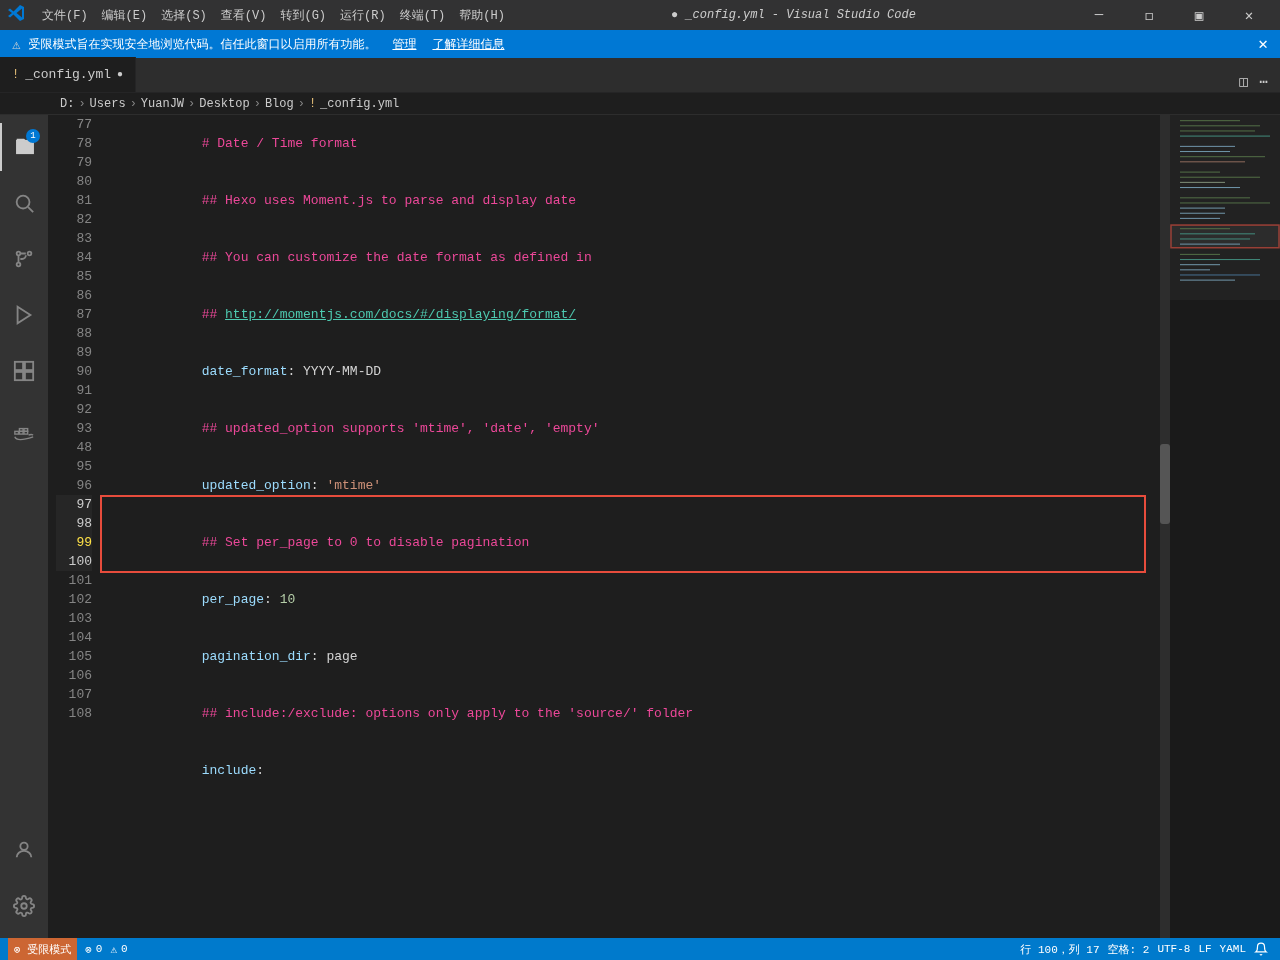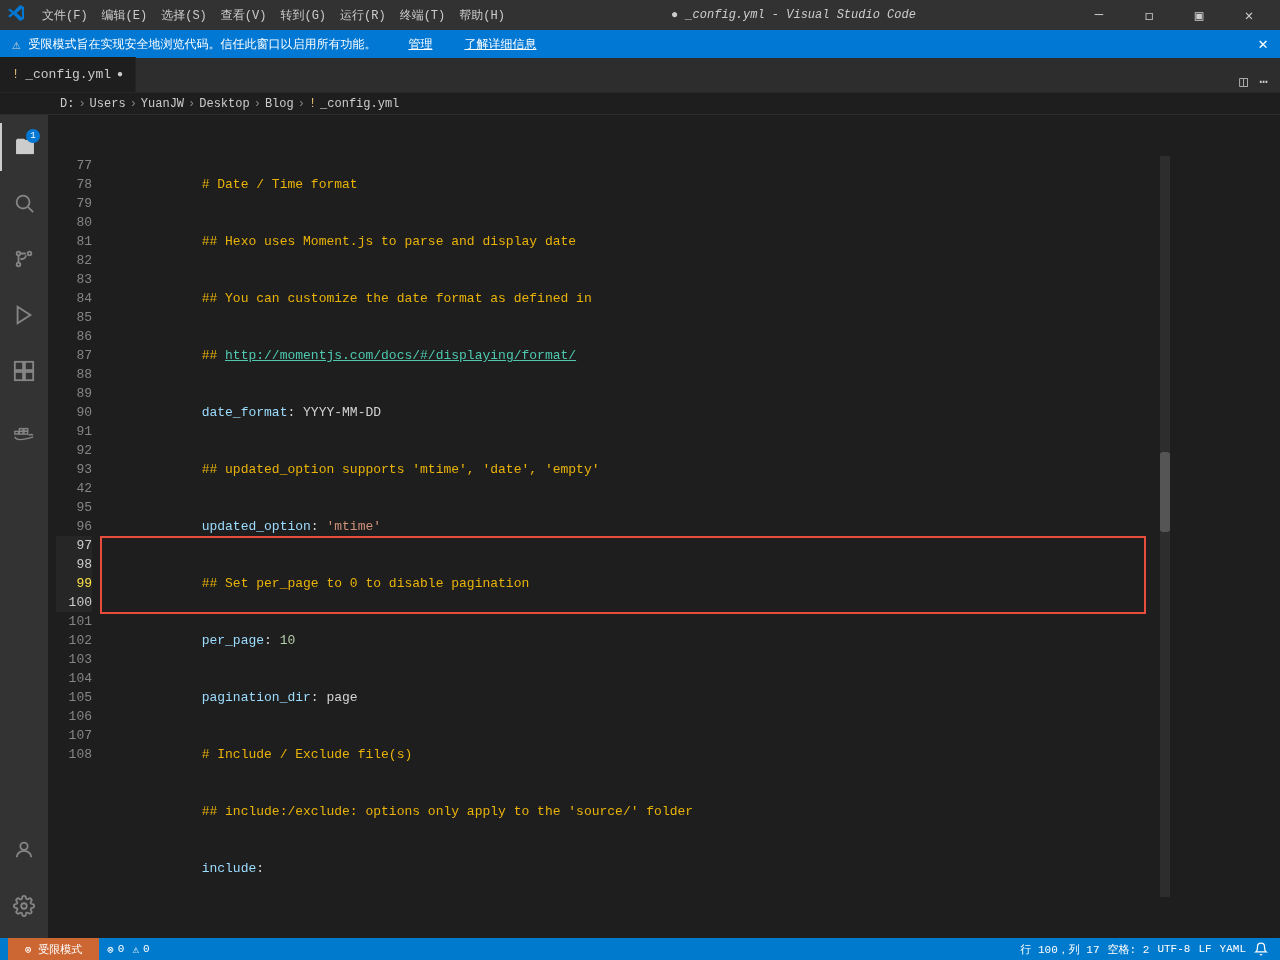--- a/index.html
+++ b/index.html
@@ -73,21 +73,21 @@
     .restricted-bar {
       height: 28px;
       background: #0078d4;
       display: flex;
       align-items: center;
       padding: 0 12px;
       gap: 8px;
       flex-shrink: 0;
     }
     .restricted-bar .text { color: #fff; font-size: 12px; }
-    .restricted-bar .link { color: #fff; font-size: 12px; text-decoration: underline; cursor: pointer; margin-left: 24px; }
+    .restricted-bar .link { color: #fff; font-size: 12px; text-decoration: underline; cursor: pointer; margin-left: 8px; }
     .restricted-bar .close-btn { margin-left: auto; color: #fff; cursor: pointer; font-size: 16px; }
 
     
     .tab-bar {
       height: 35px;
       background: #2d2d2d;
       display: flex;
       align-items: flex-end;
       flex-shrink: 0;
       border-bottom: 1px solid #252526;
@@ -227,21 +227,21 @@
       font-size: 13px;
       font-family: 'Consolas', 'Courier New', monospace;
     }
 
     .line-number-row {
       line-height: 19px;
       font-size: 13px;
     }
 
     
-    .c-comment { color: #eab308; }
+    .c-comment { color: #ec4899; }
     .c-key { color: #9cdcfe; }
     .c-link { color: #4ec9b0; text-decoration: underline; }
     .c-number { color: #b5cea8; }
     .c-string { color: #ce9178; }
     .c-normal { color: #d4d4d4; }
 
     
     .minimap {
       width: 110px;
       background: #1a1a1a;
@@ -281,21 +281,21 @@
     }
     .status-right {
       margin-left: auto;
       display: flex;
       align-items: center;
     }
     .status-restricted {
       background: #cc6633;
       color: #fff;
       font-size: 11px;
-      padding: 0 17px;
+      padding: 0 6px;
       height: 22px;
       display: flex;
       align-items: center;
       cursor: pointer;
     }
     .status-errors {
       display: flex;
       align-items: center;
       gap: 4px;
       color: #fff;
@@ -314,21 +314,20 @@
       position: absolute;
       top: 40%;
       height: 80px;
       border-radius: 3px;
     }
 
     .editor-wrapper {
       display: flex;
       flex: 1;
       overflow: hidden;
-      align-items: center;
     }
   </style>
 </head>
 <body>
 
 <div class="title-bar">
   <div class="title-bar-left">
     <span class="title-logo">
       <svg width="16" height="16" viewBox="0 0 16 16" fill="#0078d4">
         <path d="M12 0L5.5 6.5 2 3.5 0 5l4 3-4 3 2 1.5 3.5-3L12 16l4-2V2L12 0zm2 12.5L8.5 8 14 3.5v9z"></path>
@@ -470,21 +469,21 @@
           <div class="line-number-row">84</div>
           <div class="line-number-row">85</div>
           <div class="line-number-row">86</div>
           <div class="line-number-row">87</div>
           <div class="line-number-row">88</div>
           <div class="line-number-row">89</div>
           <div class="line-number-row">90</div>
           <div class="line-number-row">91</div>
           <div class="line-number-row">92</div>
           <div class="line-number-row">93</div>
-          <div class="line-number-row">42</div>
+          <div class="line-number-row">48</div>
           <div class="line-number-row">95</div>
           <div class="line-number-row">96</div>
           <div class="line-number-row" style="color:#cccccc; background: rgba(255,255,255,0.04);">97</div>
           <div class="line-number-row" style="color:#cccccc; background: rgba(255,255,255,0.04);">98</div>
           <div class="line-number-row" style="color:#fde047; background: rgba(255,255,255,0.04);">99</div>
           <div class="line-number-row" style="color:#cccccc; background: rgba(255,255,255,0.04);">100</div>
           <div class="line-number-row">101</div>
           <div class="line-number-row">102</div>
           <div class="line-number-row">103</div>
           <div class="line-number-row">104</div>
@@ -537,23 +536,20 @@
           <div class="code-line">
             <span class="c-key">per_page</span><span class="c-normal">: </span><span class="c-number">10</span>
           </div>
 
           <div class="code-line">
             <span class="c-key">pagination_dir</span><span class="c-normal">: </span><span class="c-normal">page</span>
           </div>
 
           <div class="code-line"></div>
 
-          <div class="code-line">
-            <span class="c-comment"># Include / Exclude file(s)</span>
-          </div>
 
           <div class="code-line">
             <span class="c-comment">## include:/exclude: options only apply to the 'source/' folder</span>
           </div>
 
           <div class="code-line">
             <span class="c-key">include</span><span class="c-normal">:</span>
           </div>
 
           <div class="code-line"></div>

